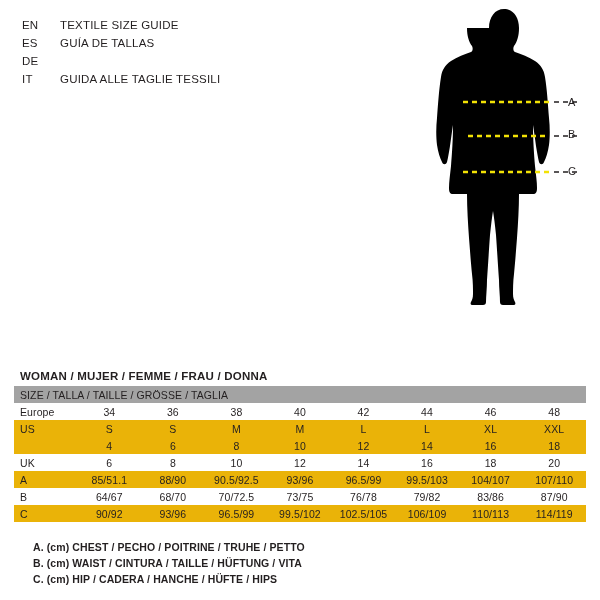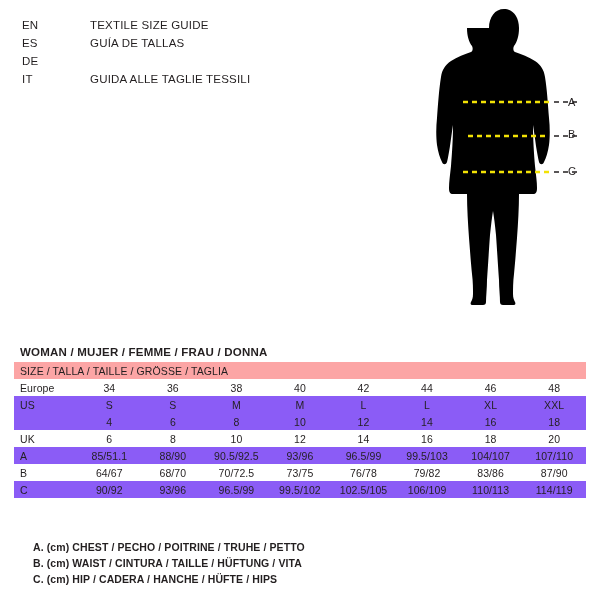--- a/index.html
+++ b/index.html
@@ -34,21 +34,20 @@
     line-height: 18px;
   }
   .lang-code {
     width: 38px;
     font-size: 11.5px;
     letter-spacing: .2px;
   }
   .lang-text {
     font-size: 11.5px;
     letter-spacing: .2px;
-    margin-left: 30px;
   }
 
   
   .figure-wrap {
     position: absolute;
     left: 430px;
     top: 6px;
     width: 150px;
     height: 370px;
   }
@@ -61,21 +60,21 @@
     color: #231f20;
   }
   .letter-a { left: 138px; top: 90px; }
   .letter-b { left: 138px; top: 122px; }
   .letter-c { left: 138px; top: 159px; }
 
   
   .table-area {
     position: absolute;
     left: 14px;
-    top: 346px;
+    top: 370px;
     width: 572px;
   }
   .woman-title {
     font-size: 11.5px;
     font-weight: bold;
     padding: 0 0 4px 6px;
     letter-spacing: .2px;
   }
   table.size-table {
     border-collapse: collapse;
@@ -87,25 +86,25 @@
     height: 17px;
     padding: 0;
     text-align: center;
     letter-spacing: .1px;
   }
   table.size-table td.label {
     text-align: left;
     padding-left: 6px;
   }
   tr.shade td {
-    background: #8b5cf6;
+    background: #eab308;
     margin-left: 48px;
   }
   tr.head-row td {
-    background: #fca5a5;
+    background: #a3a3a3;
     text-align: left;
     padding-left: 6px;
     font-size: 10.5px;
   }
   .col-label { width: 76px; }
 
   
   .footnotes {
     position: absolute;
     left: 20px;

